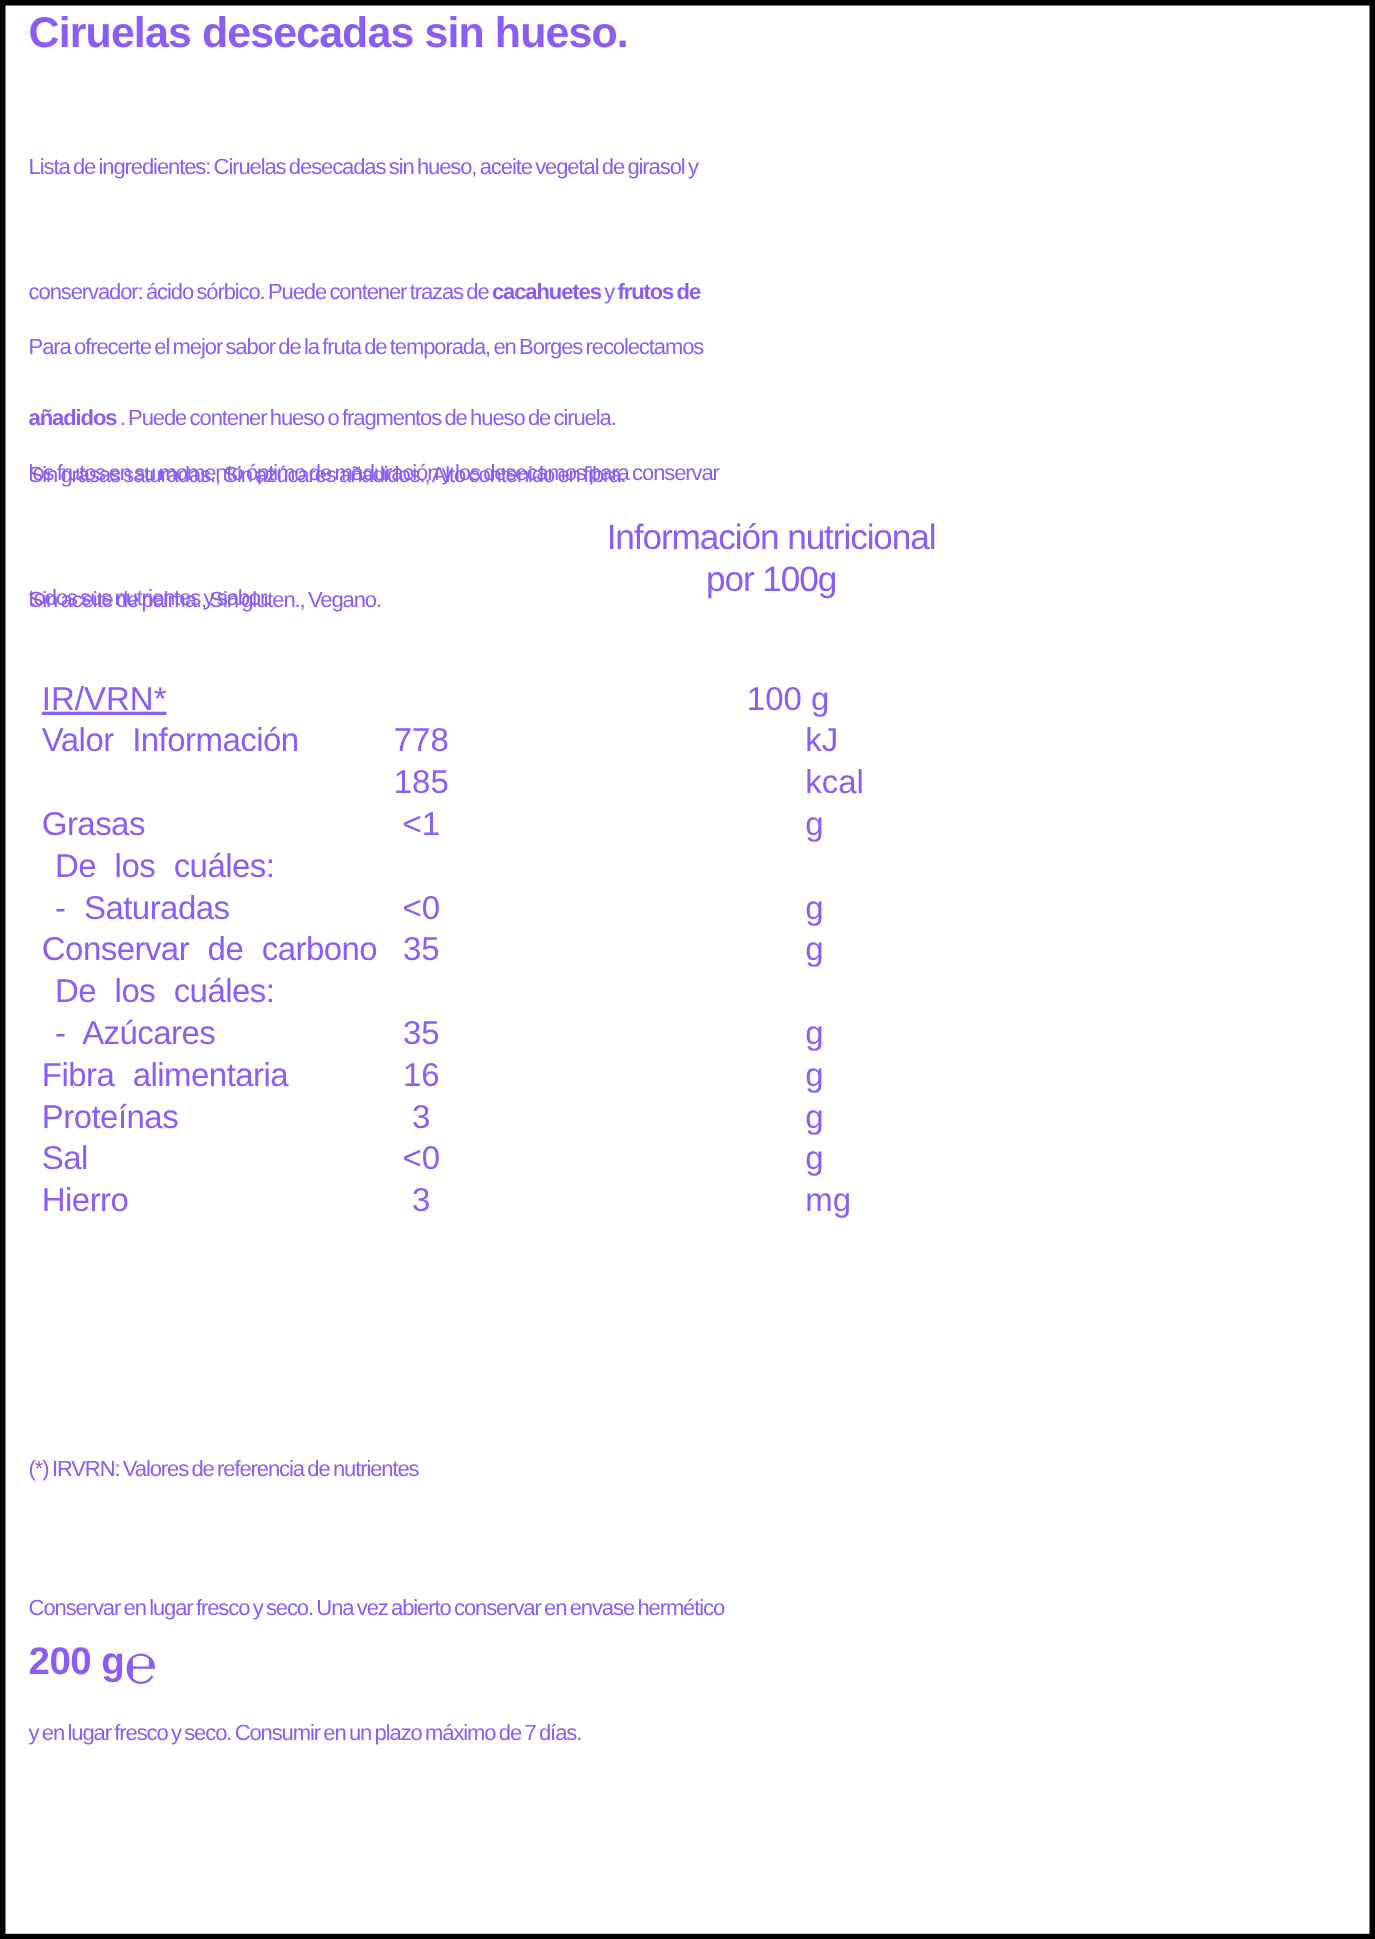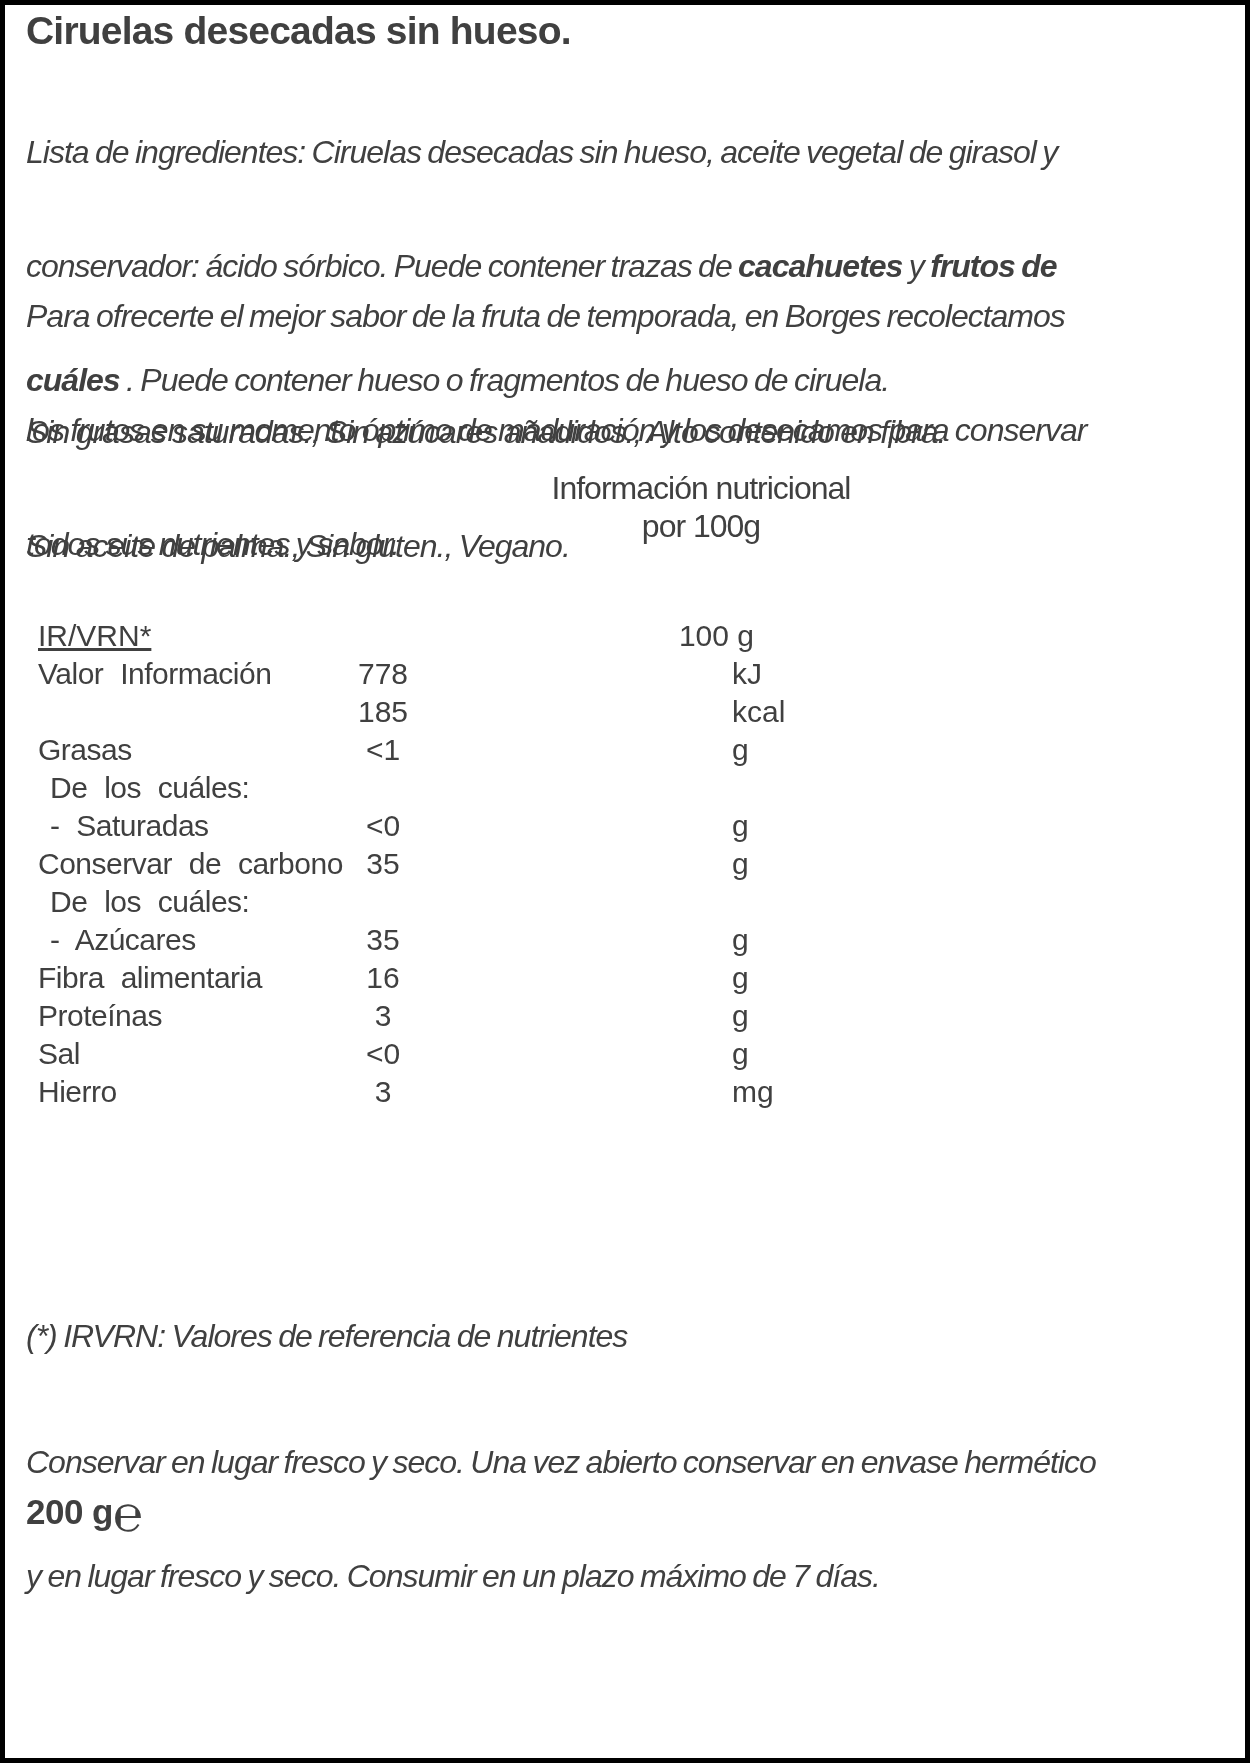--- a/index.html
+++ b/index.html
@@ -4,36 +4,35 @@
 <style>
   html, body { margin: 0; padding: 0; background: #ffffff; }
   .page {
     position: relative;
     width: 1250px;
     height: 1763px;
     box-sizing: border-box;
     border: 5px solid #000000;
     background: #ffffff;
     font-family: "Liberation Sans", sans-serif;
-    color: #404040;
+    color: #8b5cf6;
     overflow: hidden;
   }
   .abs { position: absolute; }
   .title {
     left: 21px; top: 4px;
     font-size: 39px; font-weight: bold;
     letter-spacing: -0.8px;
   }
   .body-text {
-    font-size: 32px;
+    font-size: 20px;
     letter-spacing: -1px;
     word-spacing: -1.5px;
     line-height: 38px;
     white-space: pre;
-    font-style: italic;
   }
   .line { display: block; }
   .b { font-weight: bold; }
   .p-ingredients { left: 21px; top: 52px; }
   .p-description { left: 21px; top: 216px; }
   .p-claims      { left: 21px; top: 332px; }
   .nutri-head {
     left: 21px; top: 464px; width: 1350px;
     text-align: center;
     font-size: 32px; letter-spacing: -1px; line-height: 38px;
@@ -61,21 +60,21 @@
 </head>
 <body>
 
 <div class="page">
 
   <div class="abs title">Ciruelas desecadas sin hueso.</div>
 
   <div class="abs body-text p-ingredients">
     <span class="line">Lista de ingredientes: Ciruelas desecadas sin hueso, aceite vegetal de girasol y</span>
     <span class="line"><span>conservador: ácido sórbico. Puede contener trazas de </span><span class="b">cacahuetes</span><span> y </span><span class="b">frutos de</span></span>
-    <span class="line"><span class="b">cuáles</span><span> . Puede contener hueso o fragmentos de hueso de ciruela.</span></span>
+    <span class="line"><span class="b">añadidos</span><span> . Puede contener hueso o fragmentos de hueso de ciruela.</span></span>
   </div>
 
   <div class="abs body-text p-description">
     <span class="line">Para ofrecerte el mejor sabor de la fruta de temporada, en Borges recolectamos</span>
     <span class="line">los frutos en su momento óptimo de maduración y los desecamos para conservar</span>
     <span class="line">todos sus nutrientes y sabor.</span>
   </div>
 
   <div class="abs body-text p-claims">
     <span class="line">Sin grasas saturadas., Sin azúcares añadidos., Alto contenido en fibra.</span>

